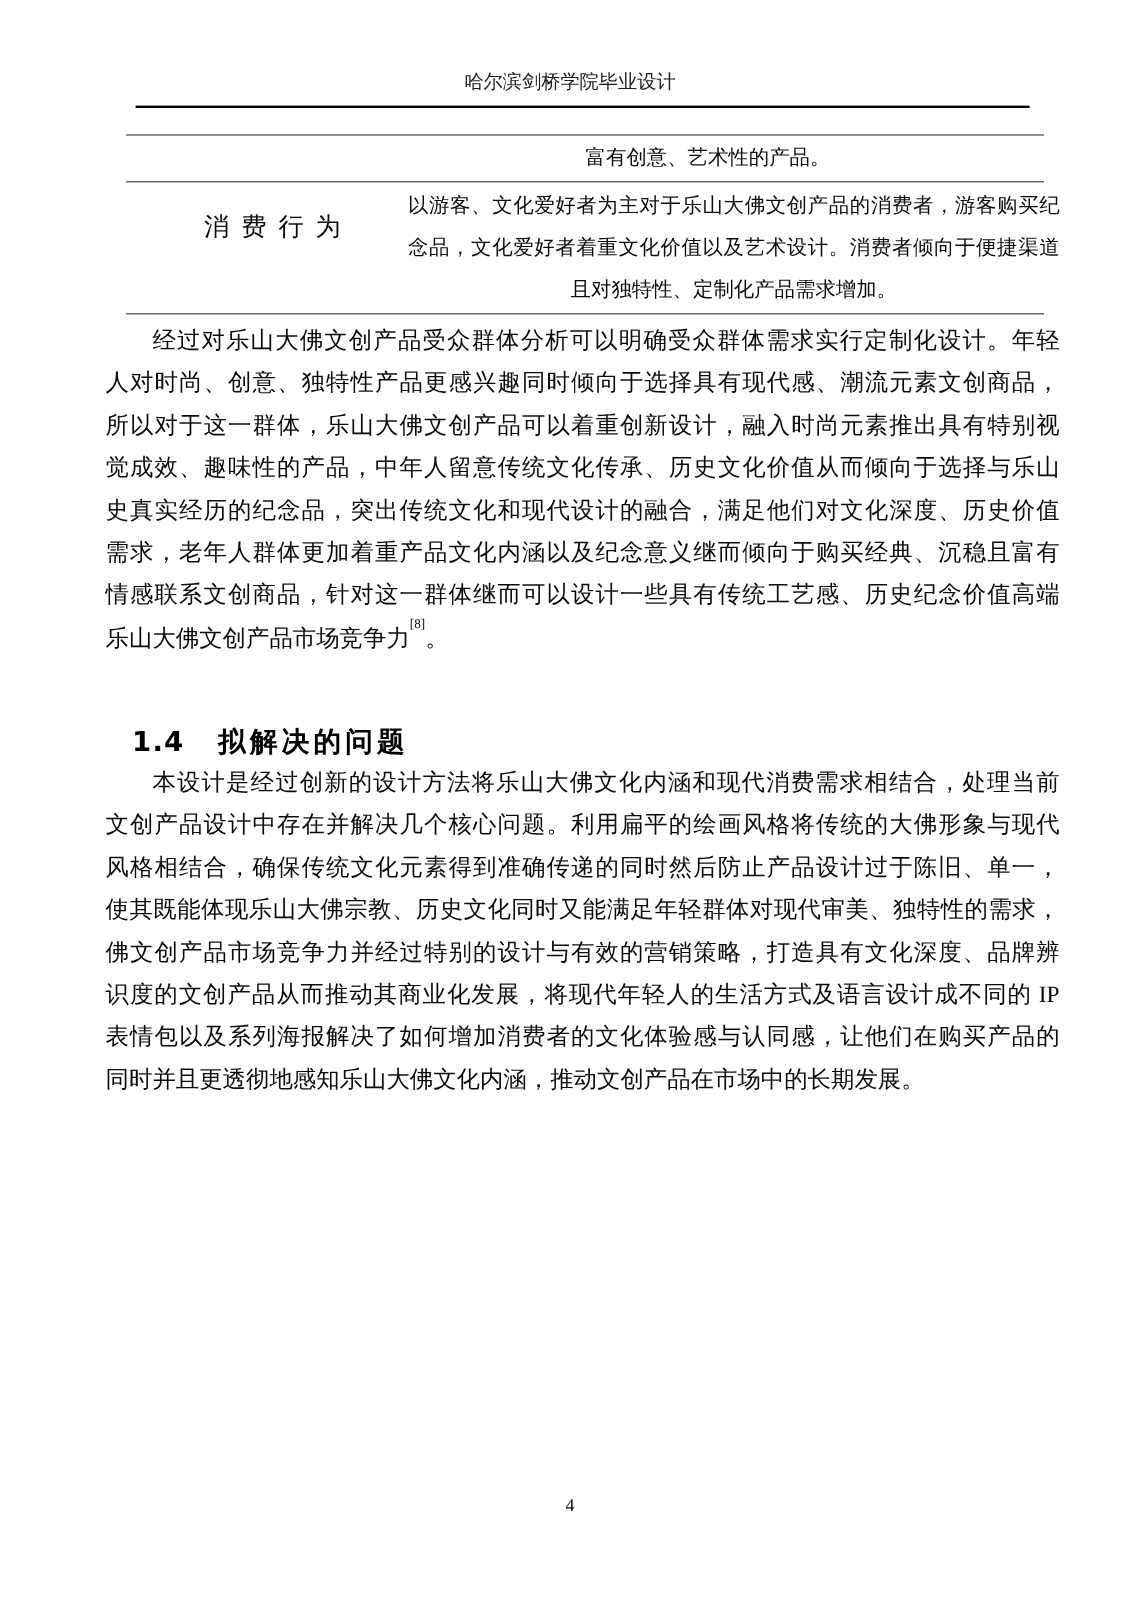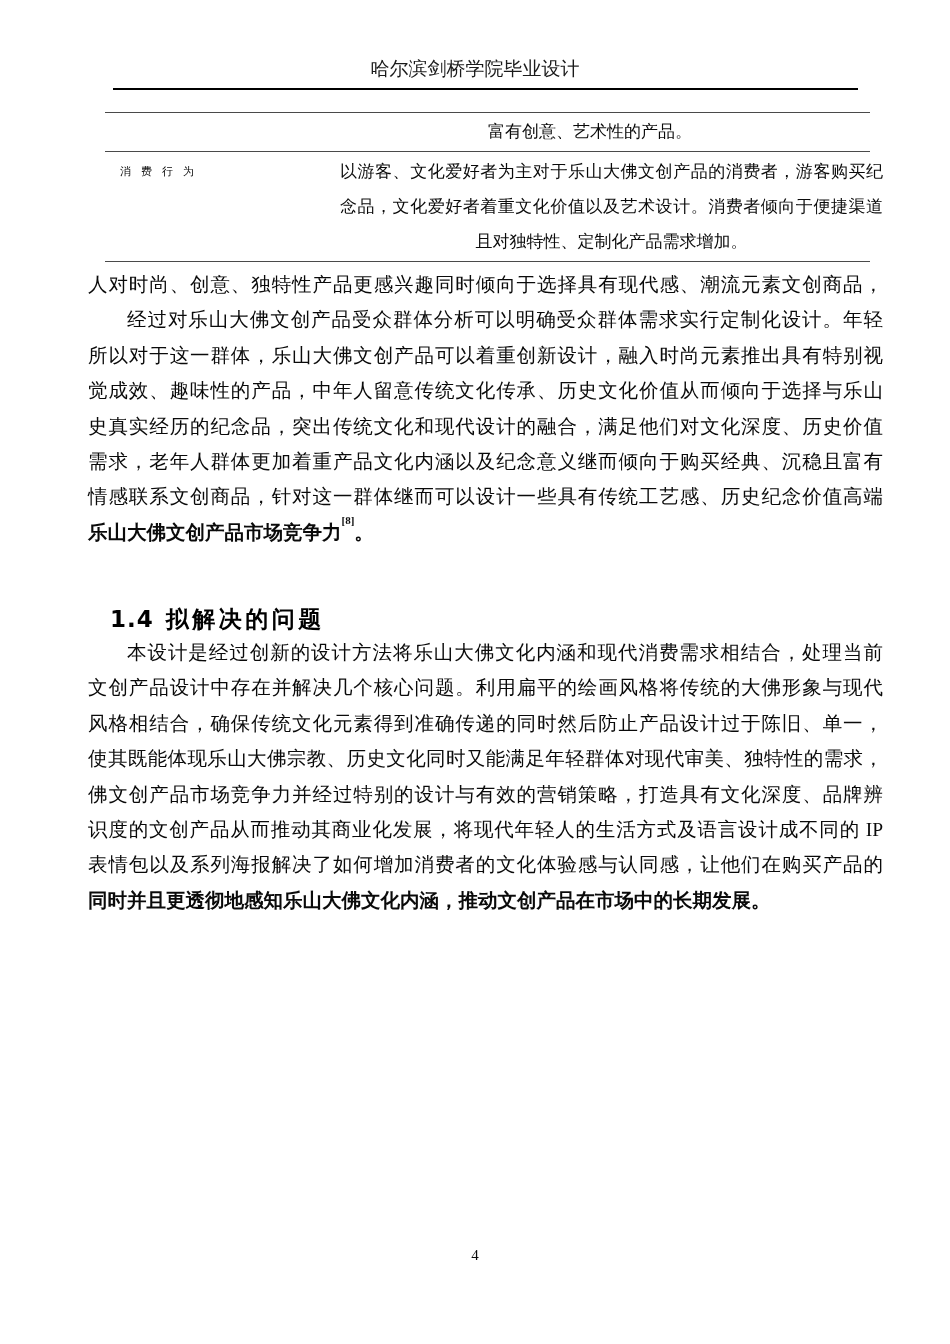--- a/index.html
+++ b/index.html
@@ -5,53 +5,53 @@
   html,body{margin:0;padding:0;}
   body{
     width:950px;height:1344px;position:relative;background:#ffffff;
     font-family:"Liberation Serif","DejaVu Serif",serif;
     color:#0a0a0a;overflow:hidden;
   }
   .abs{position:absolute;}
 
   
   .doc-header{left:0;top:59px;width:950px;text-align:center;
-    font-size:19px;line-height:20px;color:#1a1a1a;}
+    font-size:16px;line-height:20px;color:#1a1a1a;}
   .header-rule{left:113px;top:88px;width:745px;height:2px;background:#000;}
 
   
   .t-rule{left:105px;width:765px;height:1px;background:#4a4a4a;}
   .t-rule.r1{top:112px;}
   .t-rule.r2{top:151px;}
   .t-rule.r3{top:261px;}
 
   
   .cell-carryover{left:310px;top:112px;width:560px;height:39px;
     line-height:39px;text-align:center;font-size:17px;}
-  .cell-label{left:120px;top:154px;width:224px;line-height:35px;
-    font-size:11px;letter-spacing:10px;}
+  .cell-label{left:120px;top:172px;width:224px;line-height:35px;
+    font-size:21px;text-align:center;letter-spacing:10px;}
   .cell-content{left:340px;top:154px;width:543px;font-size:17px;line-height:35px;}
   .cell-content .tline{text-align:justify;text-align-last:justify;}
   .cell-content .tline.last{text-align:center;text-align-last:center;}
 
   
   .para{left:88px;width:795px;font-size:19.5px;line-height:35.4px;}
   .para-1{top:267px;}
   .para-2{top:635px;}
   .para .tline{text-align:justify;text-align-last:justify;}
   .para .tline.first{text-indent:2em;}
-  .para .tline.last{text-align:right;text-align-last:left;font-weight:bold;}
+  .para .tline.last{text-align:right;text-align-last:left;}
   sup.cite{font-size:11px;line-height:0;position:relative;top:-7px;letter-spacing:0;}
 
   
   .sec-heading{left:110px;top:603px;width:700px;height:32px;line-height:32px;
     font-family:"DejaVu Sans","Liberation Sans",sans-serif;
     font-weight:bold;font-size:23px;color:#000;}
   .sec-heading .h-num{letter-spacing:1px;}
-  .sec-heading .h-title{margin-left:12px;letter-spacing:3.5px;}
+  .sec-heading .h-title{margin-left:28px;letter-spacing:3.5px;}
 
   
   .page-num{left:0;top:1246px;width:950px;text-align:center;
     font-size:15px;line-height:18px;}
 </style>
 </head>
 <body>
 
 <div class="abs doc-header">哈尔滨剑桥学院毕业设计</div>
 <div class="abs header-rule"></div>
@@ -64,22 +64,22 @@
   <div class="abs cell-content">
       <div class="tline">以游客、文化爱好者为主对于乐山大佛文创产品的消费者，游客购买纪</div>
       <div class="tline">念品，文化爱好者着重文化价值以及艺术设计。消费者倾向于便捷渠道</div>
       <div class="tline last">且对独特性、定制化产品需求增加。</div>
     </div>
   <div class="abs t-rule r3"></div>
 </div>
 
 <div class="abs para para-1">
   <div>
+      <div class="tline first">经过对乐山大佛文创产品受众群体分析可以明确受众群体需求实行定制化设计。年轻</div>
       <div class="tline">人对时尚、创意、独特性产品更感兴趣同时倾向于选择具有现代感、潮流元素文创商品，</div>
-      <div class="tline first">经过对乐山大佛文创产品受众群体分析可以明确受众群体需求实行定制化设计。年轻</div>
       <div class="tline">所以对于这一群体，乐山大佛文创产品可以着重创新设计，融入时尚元素推出具有特别视</div>
       <div class="tline">觉成效、趣味性的产品，中年人留意传统文化传承、历史文化价值从而倾向于选择与乐山</div>
       <div class="tline">史真实经历的纪念品，突出传统文化和现代设计的融合，满足他们对文化深度、历史价值</div>
       <div class="tline">需求，老年人群体更加着重产品文化内涵以及纪念意义继而倾向于购买经典、沉稳且富有</div>
       <div class="tline">情感联系文创商品，针对这一群体继而可以设计一些具有传统工艺感、历史纪念价值高端</div>
     </div>
   <div class="tline last">
     <span>乐山大佛文创产品市场竞争力</span><sup class="cite">[8]</sup><span>。</span>
   </div>
 </div>

